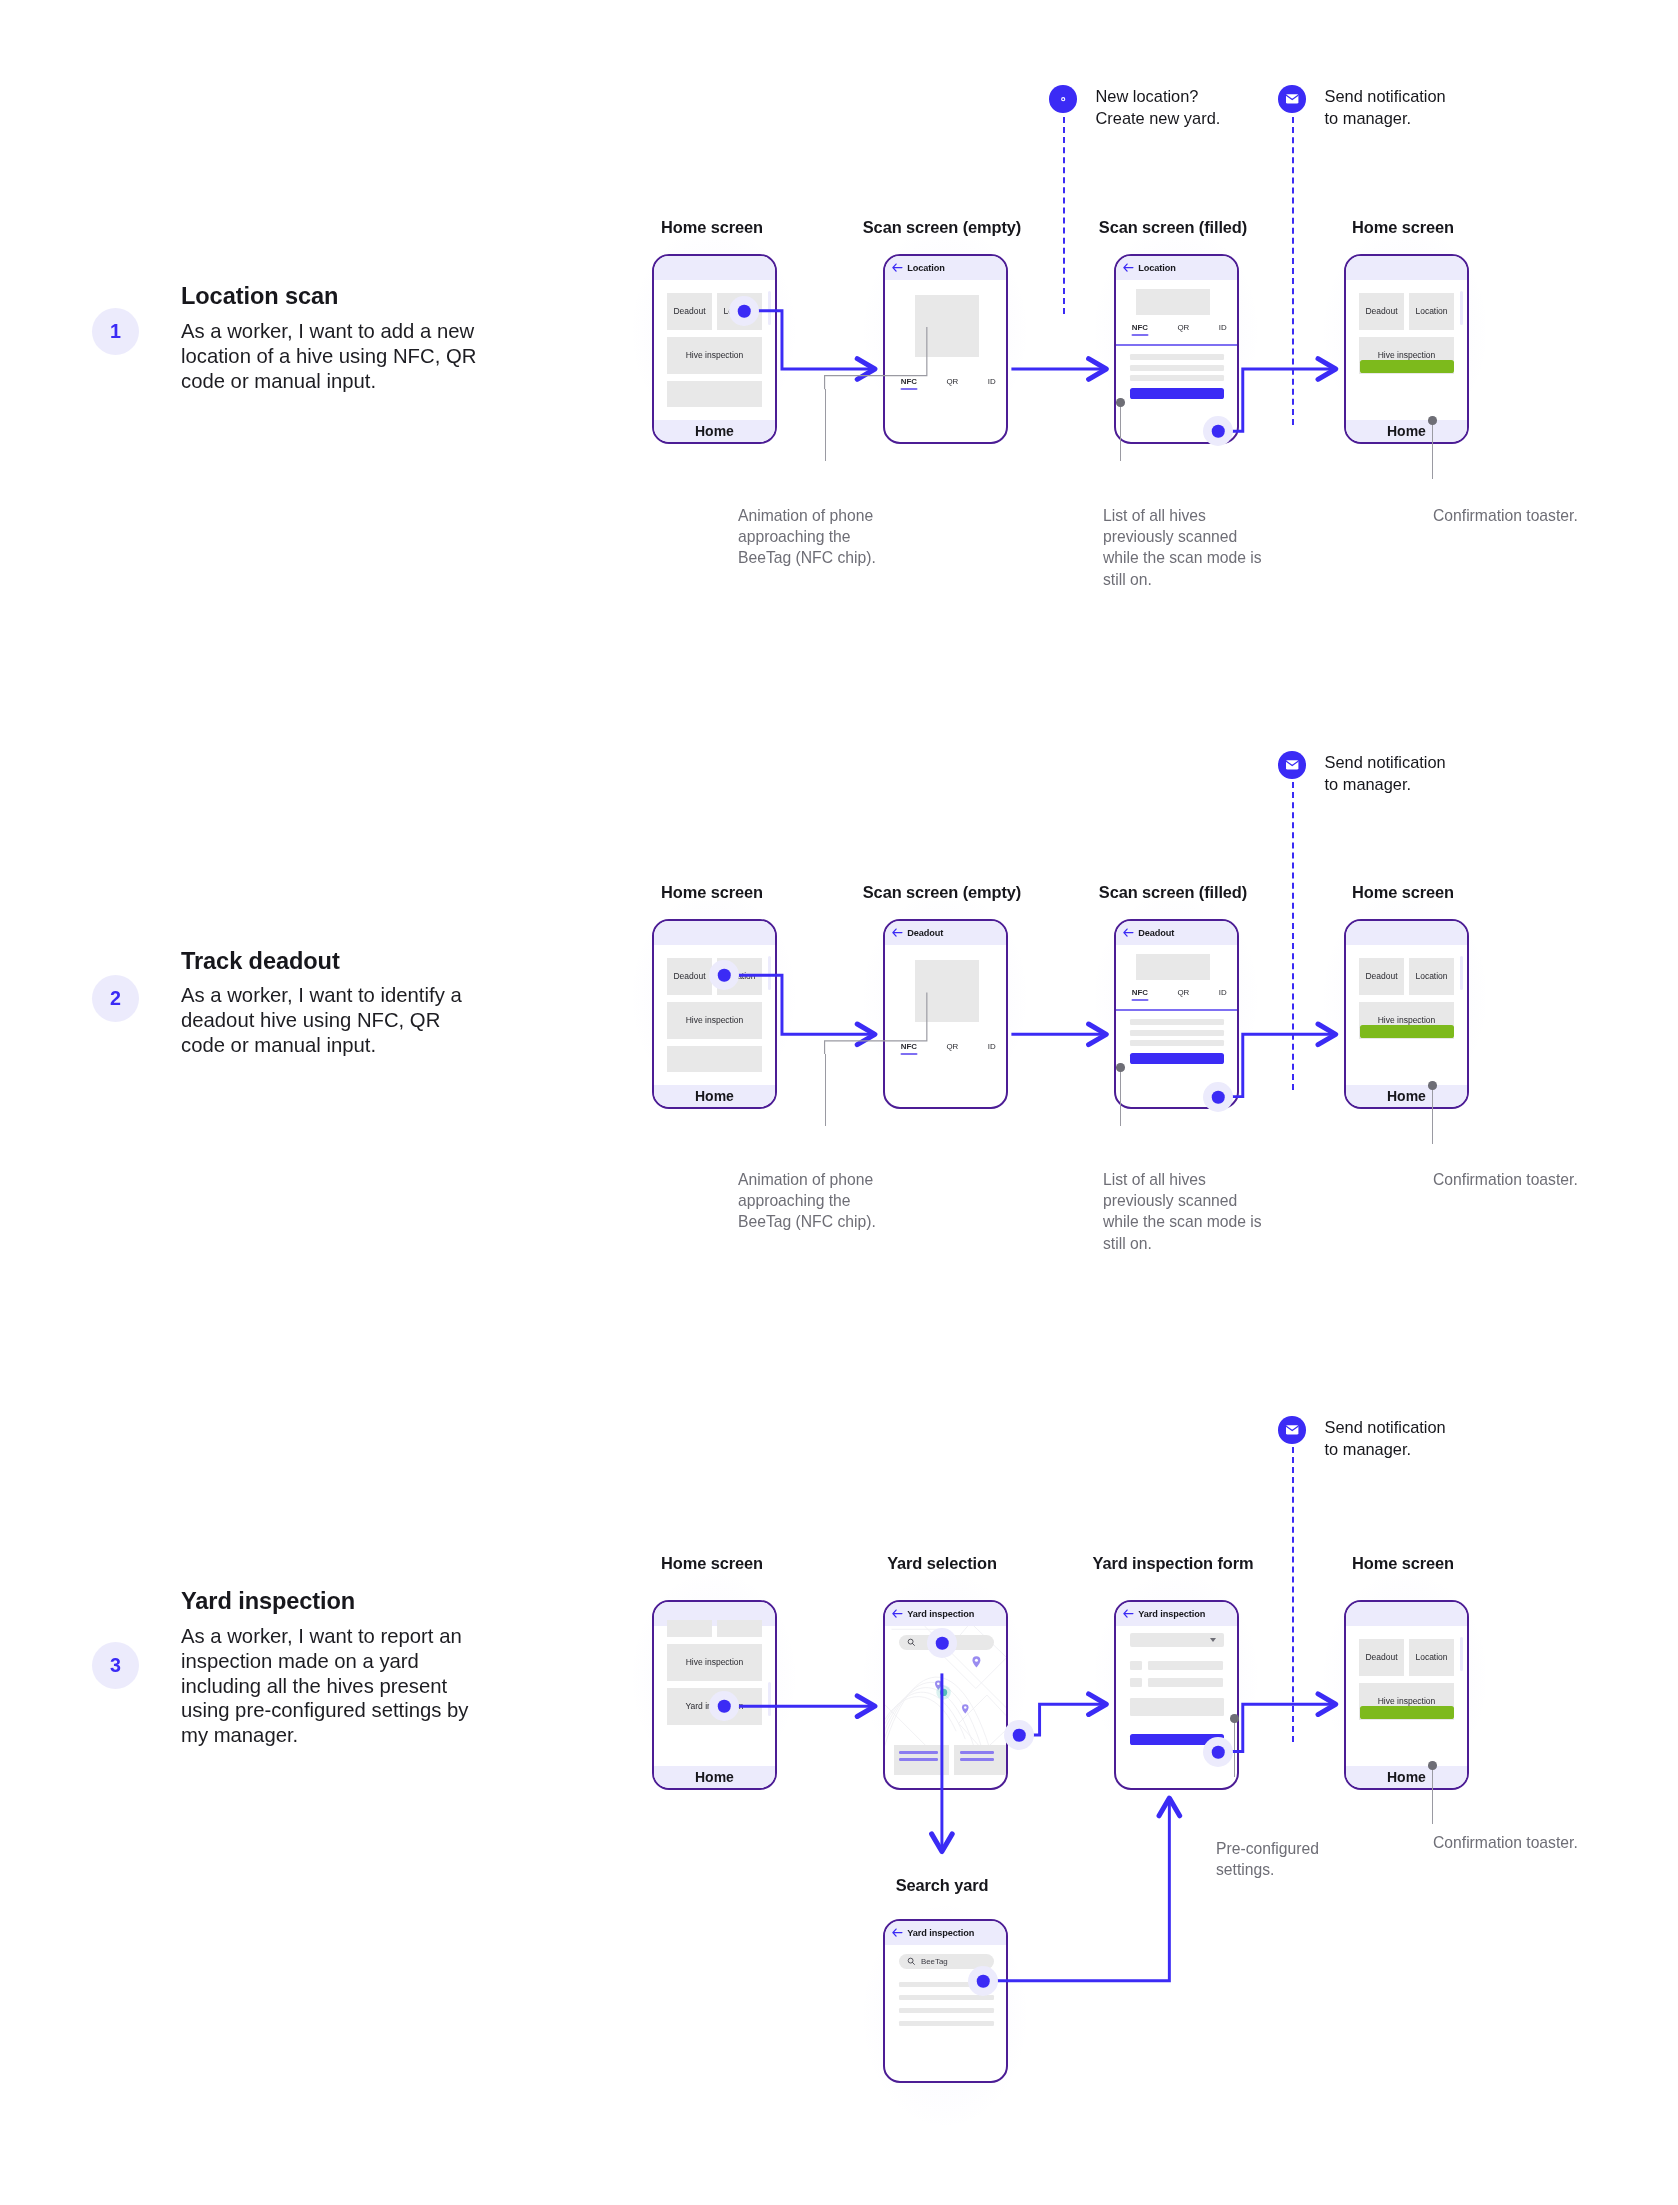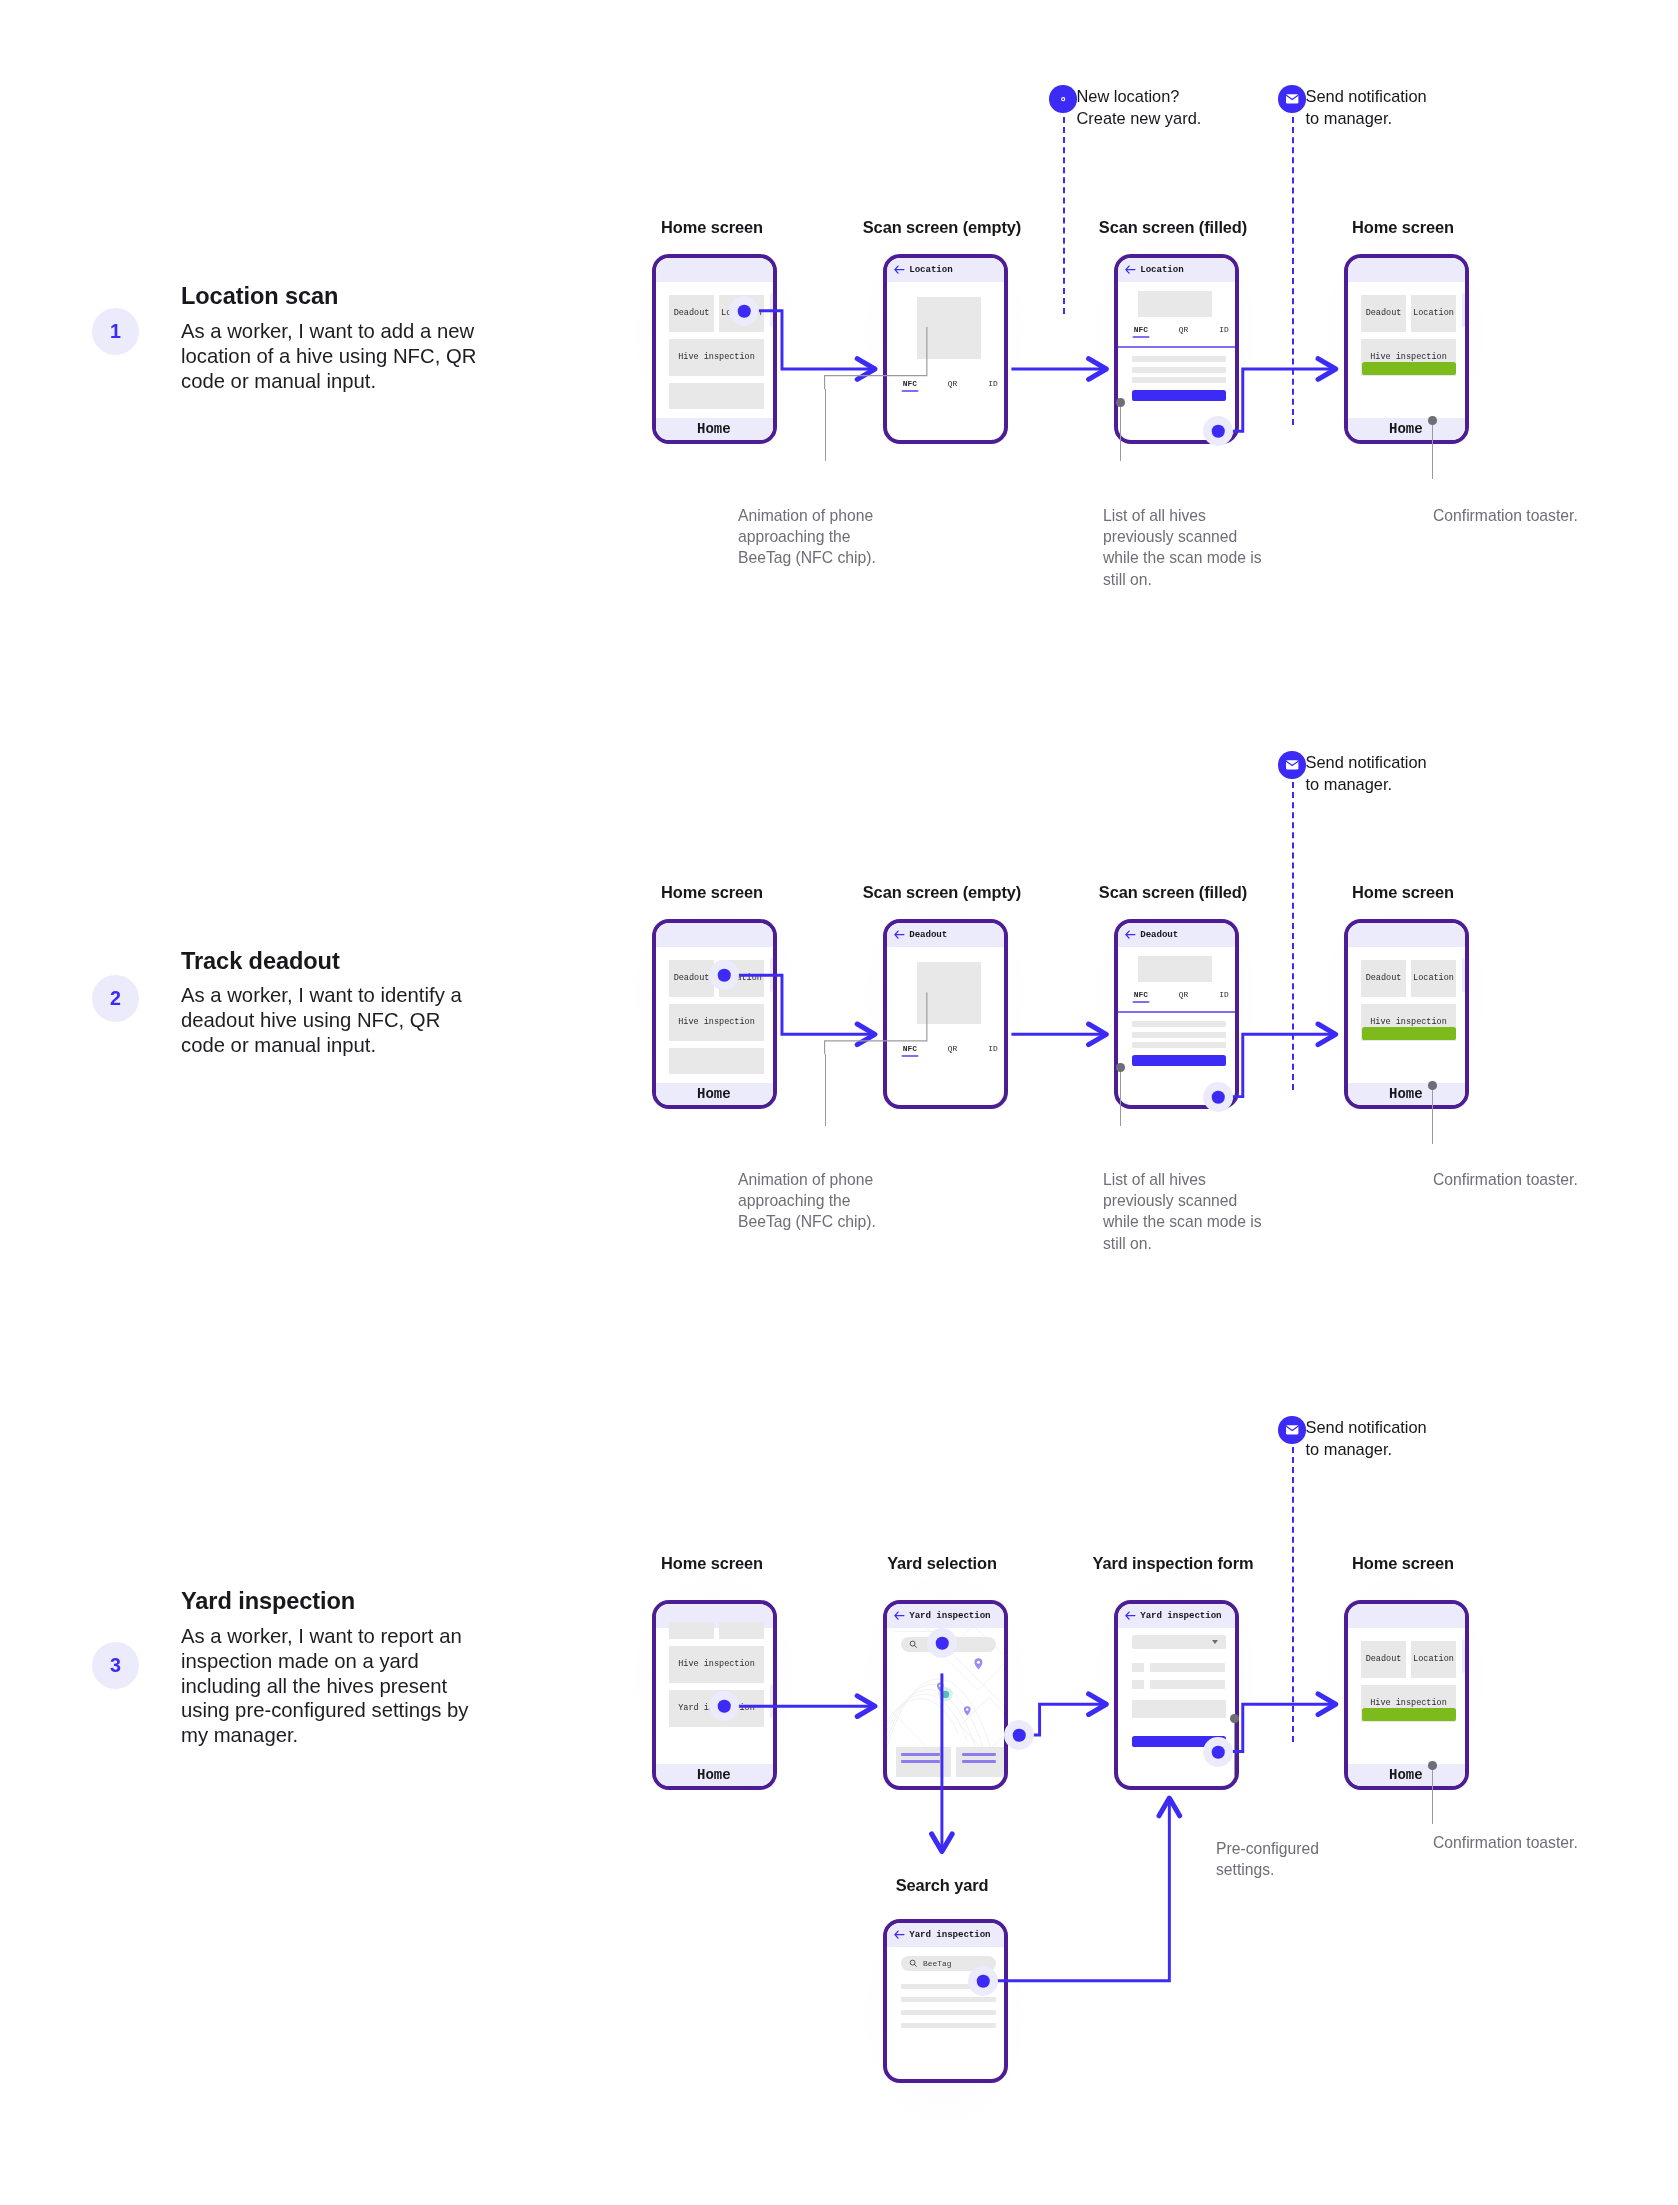--- a/index.html
+++ b/index.html
@@ -44,25 +44,24 @@
     font-size: 16.4px; font-weight: 700; color: #17171C;
     white-space: nowrap;
     transform: translateX(-50%);
     letter-spacing: -0.1px;
   }
 
   
   .phone {
     position: absolute;
     width: 125px; height: 190px;
-    border: 4px solid #4c1d95;
+    border: 2px solid #4c1d95;
     border-radius: 17px;
     background: #ffffff;
     overflow: hidden;
-    font-family: Liberation Mono, monospace;
   }
   .phone-glow {
     position: absolute;
     border-radius: 50%;
     background: radial-gradient(ellipse at center, rgba(125,110,240,0.055) 0%, rgba(255,255,255,0) 70%);
     pointer-events: none;
   }
   .nav-top {
     position: absolute; top: 0; left: 0; right: 0;
     height: 23.6px; background: #ECEBFC;
@@ -146,21 +145,21 @@
     font-size: 15.7px; line-height: 1.35; color: #6E6E76;
     width: 164px; font-weight: 400;
   }
   .note-line { position: absolute; width: 1.3px; background: #9a9aa2; }
   .note-dot {
     position: absolute; width: 8.5px; height: 8.5px; border-radius: 50%;
     background: #6E6E76;
   }
 
   .callout {
-    position: absolute; display: flex; align-items: flex-start; gap: 0;
+    position: absolute; display: flex; align-items: flex-start; gap: 19px;
   }
   .callout-icon {
     width: 27.5px; height: 27.5px; border-radius: 50%; background: #3B2BF5;
     display: flex; align-items: center; justify-content: center; flex: none;
   }
   .callout-text {
     font-size: 16.4px; line-height: 1.32; color: #17171C; white-space: pre-line;
     padding-top: 1.3px;
   }
   .dash-line {

